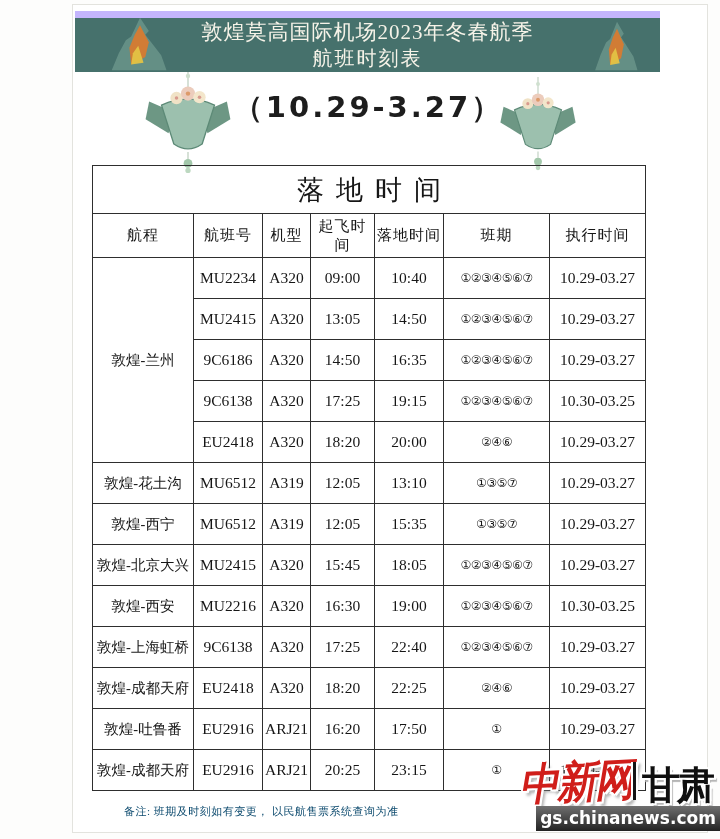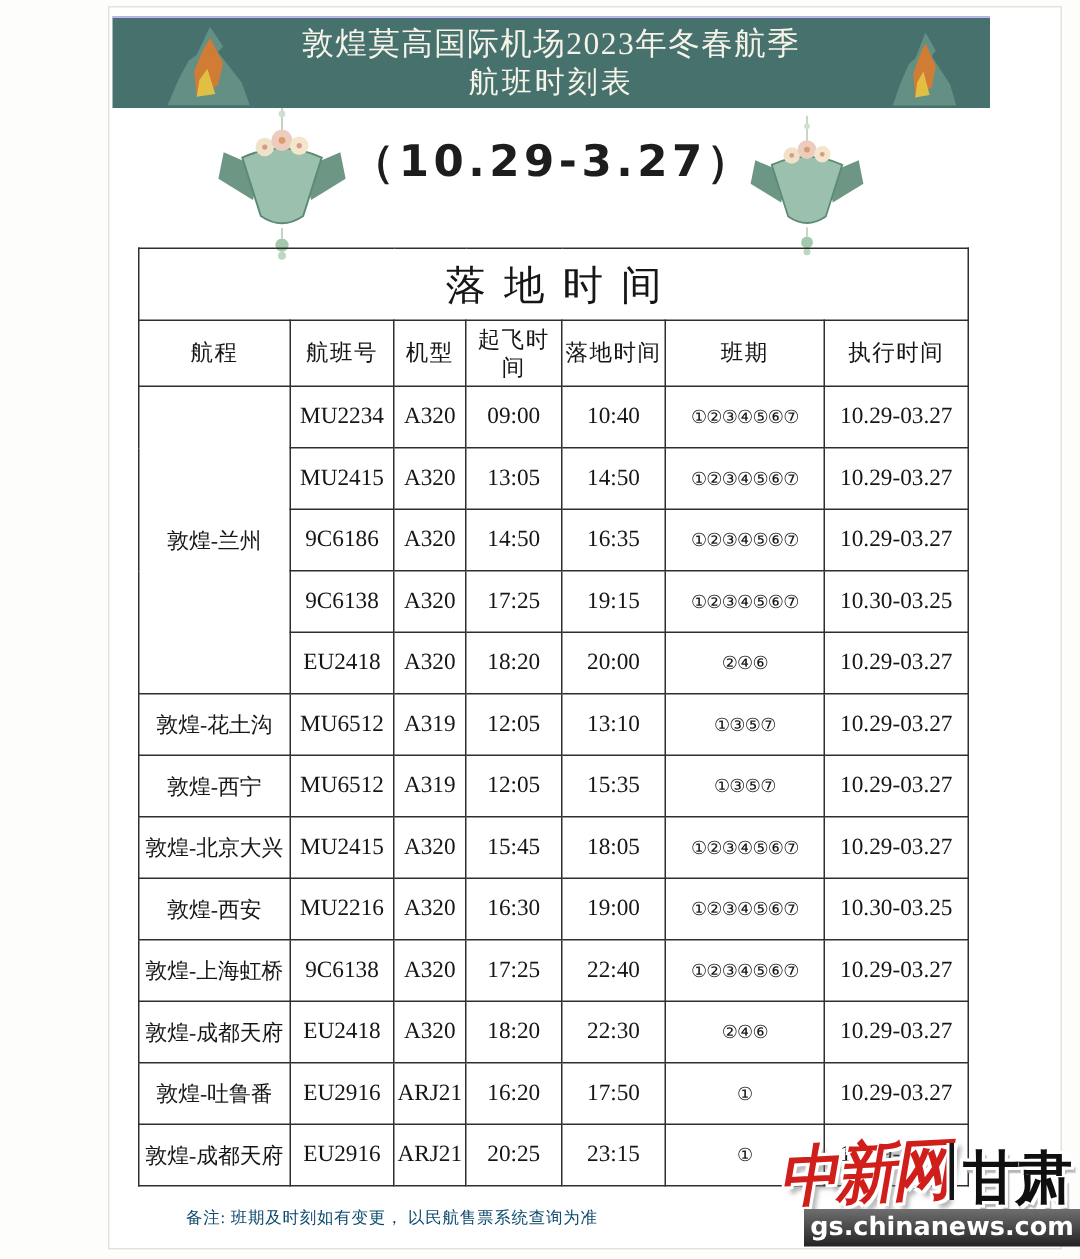--- a/index.html
+++ b/index.html
@@ -5,21 +5,21 @@
   * { margin:0; padding:0; box-sizing:border-box; }
   html,body { width:720px; height:839px; background:#fdfdfc; overflow:hidden;
               font-family:"Liberation Serif","DejaVu Serif",serif; }
   body { position:relative; }
 
   .photo-frame { position:absolute; left:72px; top:4px; width:636px; height:829px;
                  background:#ffffff; border:1px solid #e3e3de; }
 
   
   .banner { position:absolute; left:75px; top:11px; width:585px; height:61px;
-            background:#46716c; border-top:1px solid #c4b5fd;
+            background:#46716c; border-top:7px solid #c4b5fd;
             display:flex; flex-direction:column; justify-content:center;
             text-align:center; z-index:2; }
   .banner .l1 { color:#f6f3e8; font-size:21px; line-height:27px; letter-spacing:1px; }
   .banner .l2 { color:#f6f3e8; font-size:20px; line-height:25px; letter-spacing:2px; }
   .mountain { position:absolute; bottom:0; }
   .mountain.left  { left:12px;  width:106px; height:56px; }
   .mountain.right { right:2px;  width:82px;  height:52px; }
 
   
   .fan { position:absolute; z-index:1; }
@@ -228,21 +228,21 @@
         <td>17:25</td>
         <td>22:40</td>
         <td class="days">①②③④⑤⑥⑦</td>
         <td>10.29-03.27</td>
       </tr>
       <tr>
         <td class="route" rowspan="1">敦煌-成都天府</td>
         <td>EU2418</td>
         <td>A320</td>
         <td>18:20</td>
-        <td>22:30</td>
+        <td>22:25</td>
         <td class="days">②④⑥</td>
         <td>10.29-03.27</td>
       </tr>
       <tr>
         <td class="route" rowspan="1">敦煌-吐鲁番</td>
         <td>EU2916</td>
         <td>ARJ21</td>
         <td>16:20</td>
         <td>17:50</td>
         <td class="days">①</td>

